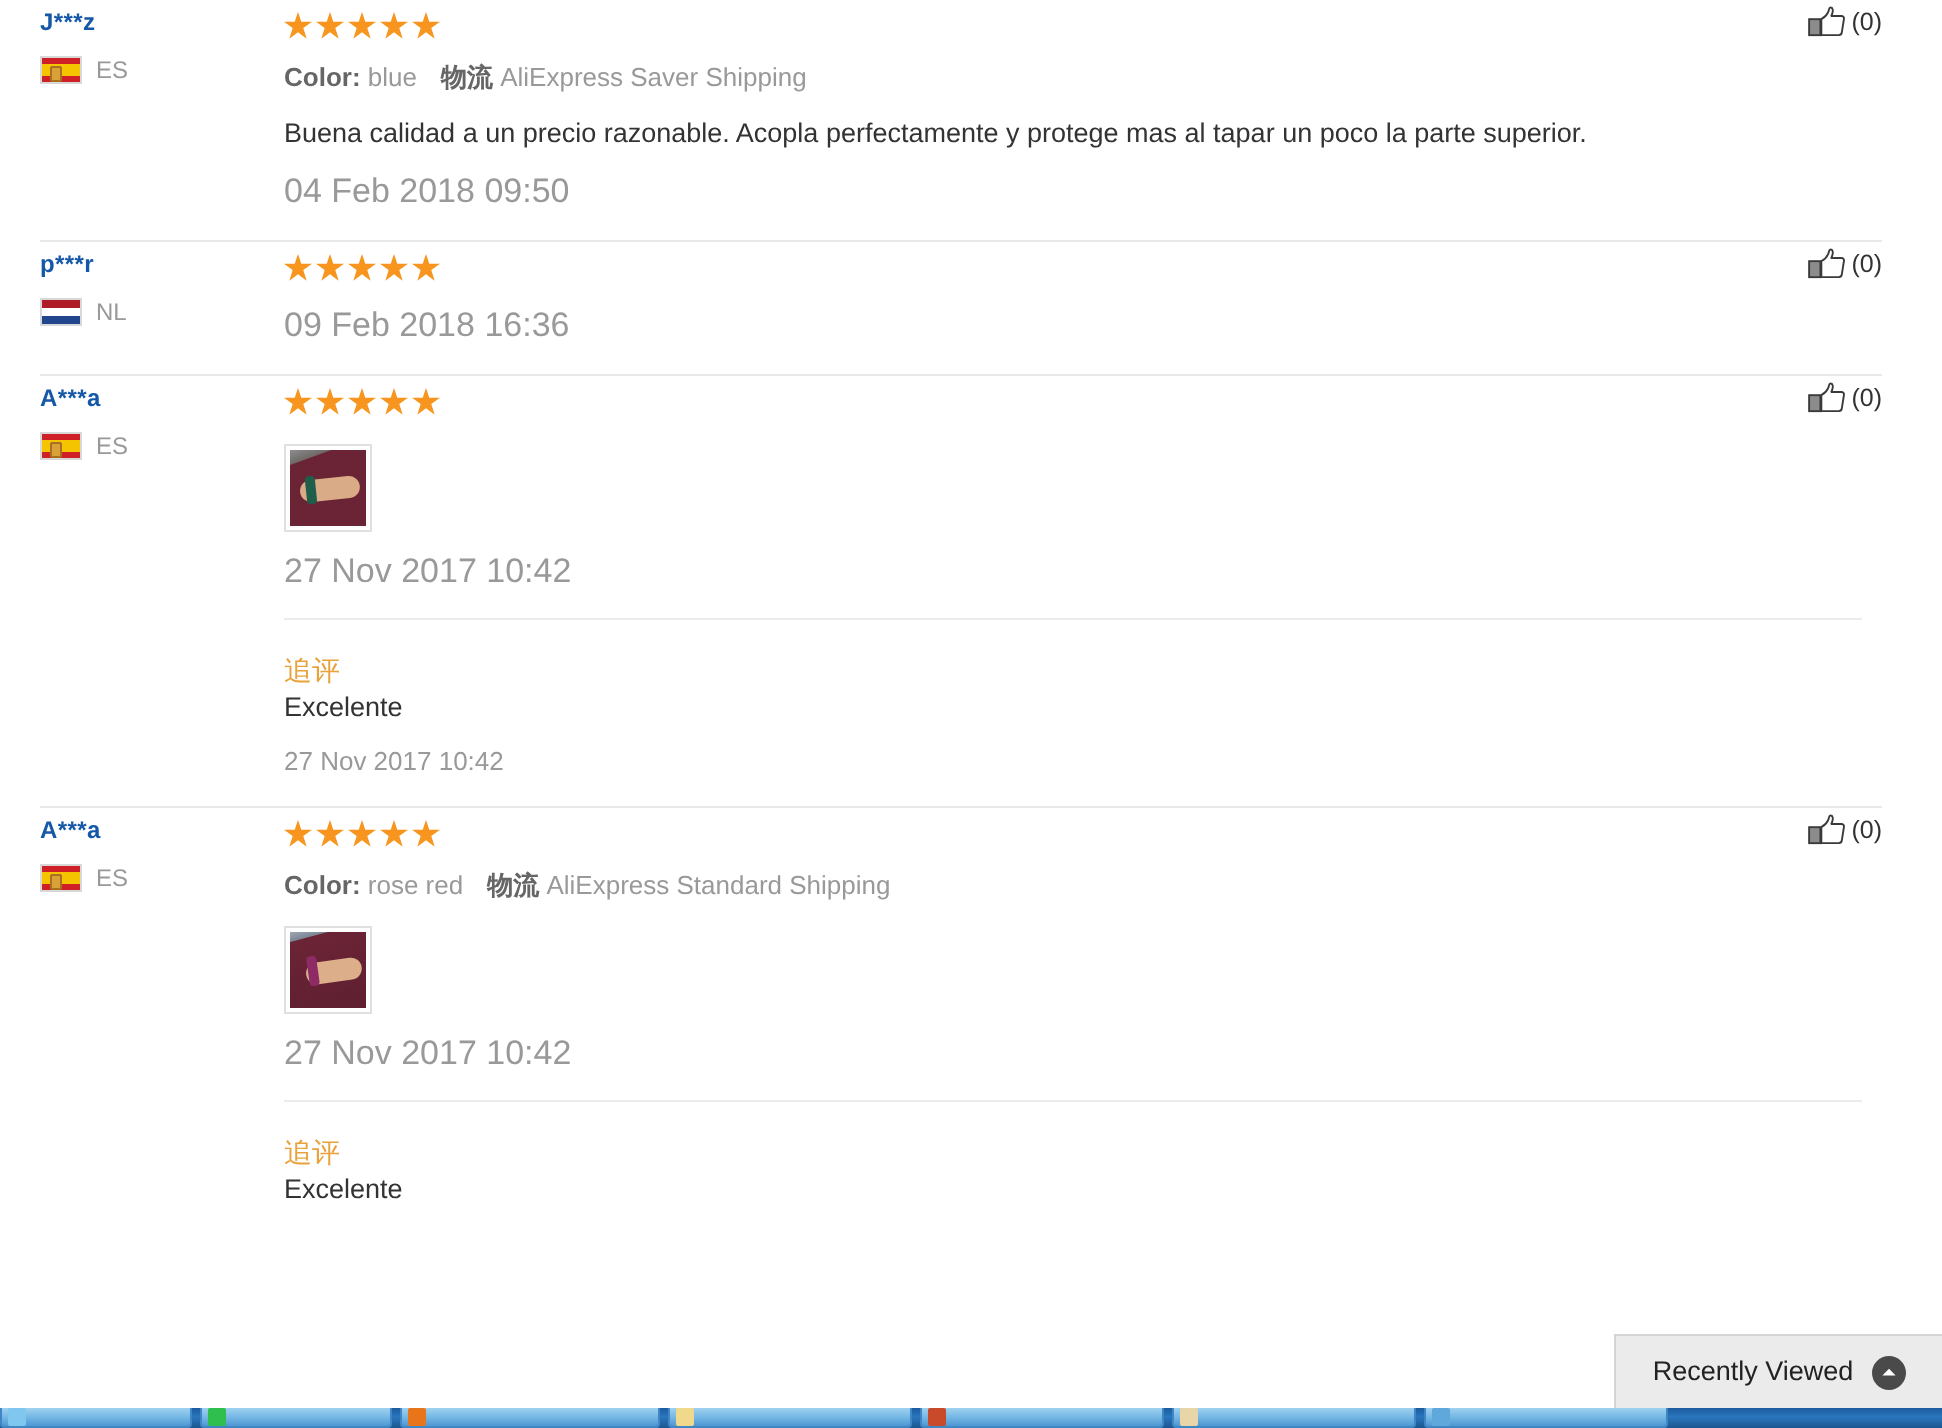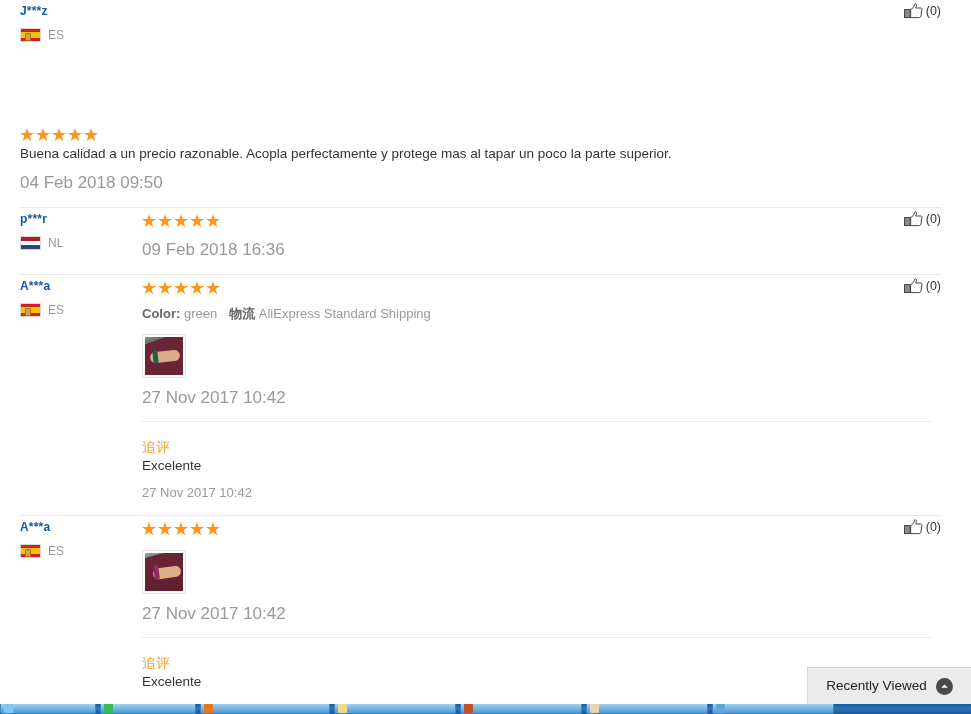--- a/index.html
+++ b/index.html
@@ -140,20 +140,21 @@
   }
   .meta-value { color: #999999; }
   .meta-logistics-label {
     color: #666666;
     font-weight: bold;
     margin-left: 12px;
   }
   .meta-logistics-value { color: #999999; }
 
   .review-text {
+    margin-top: 10px;
     font-size: 13.5px;
     line-height: 19px;
     color: #333333;
     max-width: 800px;
   }
 
   .review-photos {
     margin-top: 12px;
     display: flex;
     gap: 8px;
@@ -341,30 +342,31 @@
     border-radius: 1px;
   }
 </style>
 </head>
 <body>
 
 <div id="page">
 
   <div class="review-list" id="review-list">
       <div class="review">
-        <div class="review-body" style="padding-top: 2px; padding-bottom: 16px; flex-direction: column;">
+        <div class="review-body" style="padding-top: 2px; padding-bottom: 16px;">
           <div class="user-col">
             <div class="user-name">J***z</div>
             <div class="user-country">
               <span class="flag flag-es"></span>
               <span class="country-code">ES</span>
             </div>
           </div>
           <div class="content-col">
             <div class="stars"><span class="star"></span><span class="star"></span><span class="star"></span><span class="star"></span><span class="star"></span></div>
+            <div class="meta-line"><span class="meta-label">Color:</span> <span class="meta-value">blue</span><span class="meta-logistics-label">物流</span> <span class="meta-logistics-value">AliExpress Saver Shipping</span></div>
             <div class="review-text">Buena calidad a un precio razonable. Acopla perfectamente y protege mas al tapar un poco la parte superior.</div>
             <div class="review-date">04 Feb 2018 09:50</div>
           </div>
           <div class="helpful">
             <svg class="thumb-icon" viewBox="0 0 20 17" aria-hidden="true">
               <rect x="0.5" y="7" width="6" height="8.5" fill="#8c8c8c" stroke="#3a3a3a" stroke-width="1"></rect>
               <path d="M7 15.5 L7 7 C7 7 9.6 5.6 10.6 3.3 C11.2 1.9 10.9 0.8 11.9 0.8 C13.1 0.8 13.3 2.2 12.9 3.6 C12.7 4.4 12.3 5.3 12.3 5.3 L17.6 5.3 C18.6 5.3 19.2 6 19 6.9 L17.9 13.9 C17.8 14.9 17.1 15.5 16.2 15.5 Z" fill="#ffffff" stroke="#3a3a3a" stroke-width="1" stroke-linejoin="round"></path>
             </svg>
             <span class="helpful-count">(0)</span>
           </div>
@@ -398,21 +400,20 @@
         <div class="review-body" style="padding-top: 2px; padding-bottom: 14px;">
           <div class="user-col">
             <div class="user-name">A***a</div>
             <div class="user-country">
               <span class="flag flag-es"></span>
               <span class="country-code">ES</span>
             </div>
           </div>
           <div class="content-col">
             <div class="stars"><span class="star"></span><span class="star"></span><span class="star"></span><span class="star"></span><span class="star"></span></div>
-            <div class="meta-line"><span class="meta-label">Color:</span> <span class="meta-value">green</span><span class="meta-logistics-label">物流</span> <span class="meta-logistics-value">AliExpress Standard Shipping</span></div>
             <div class="review-photos">
               <div class="photo photo-green">
                 <div class="photo-inner">
                   <div class="arm"></div>
                   <div class="band"></div>
                 </div>
               </div>
             </div>
             <div class="review-date">27 Nov 2017 10:42</div>
             <div class="addl-divider"></div>
@@ -434,20 +435,21 @@
         <div class="review-body" style="padding-top: 2px; padding-bottom: 14px;">
           <div class="user-col">
             <div class="user-name">A***a</div>
             <div class="user-country">
               <span class="flag flag-es"></span>
               <span class="country-code">ES</span>
             </div>
           </div>
           <div class="content-col">
             <div class="stars"><span class="star"></span><span class="star"></span><span class="star"></span><span class="star"></span><span class="star"></span></div>
+            <div class="meta-line"><span class="meta-label">Color:</span> <span class="meta-value">rose red</span><span class="meta-logistics-label">物流</span> <span class="meta-logistics-value">AliExpress Standard Shipping</span></div>
             <div class="review-photos">
               <div class="photo photo-rose">
                 <div class="photo-inner">
                   <div class="arm"></div>
                   <div class="band"></div>
                 </div>
               </div>
             </div>
             <div class="review-date">27 Nov 2017 10:42</div>
             <div class="addl-divider"></div>

